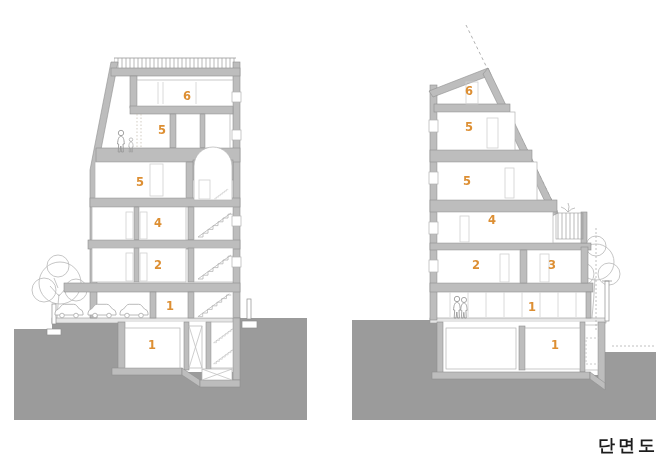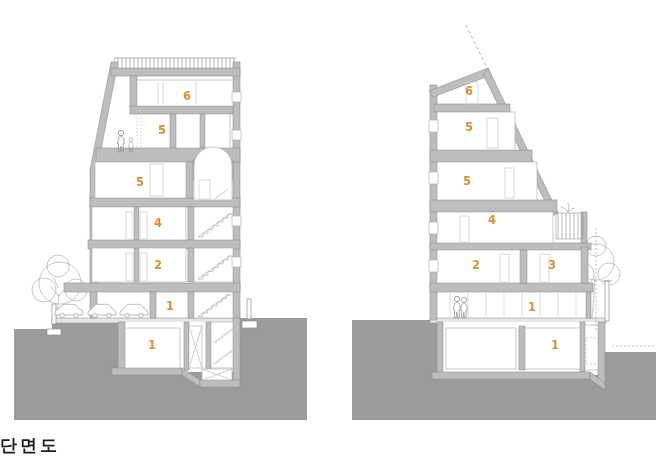--- a/index.html
+++ b/index.html
@@ -1,18 +1,18 @@
 <!DOCTYPE html>
 <html><head>
 <meta charset="utf-8">
 <style>
   html,body{margin:0;padding:0;background:#fff;}
   .canvas{width:658px;height:470px;position:relative;background:#ffffff;overflow:hidden;
           font-family:"Liberation Sans",sans-serif;}
-  .drawing-title{position:absolute;top:434px;left:0;right:0;text-align:left;
+  .drawing-title{position:absolute;top:434px;left:0;right:0;text-align:right;
           font-size:17px;font-weight:600;letter-spacing:3px;color:#1c1c1c;}
   svg text.floor-num{font-family:"DejaVu Sans",sans-serif;font-size:11.5px;font-weight:bold;
           fill:#dd8f33;text-anchor:middle;}
 </style>
 </head>
 <body>
 
 <div class="canvas">
 <svg width="658" height="470" viewBox="0 0 658 470">
   <defs>

